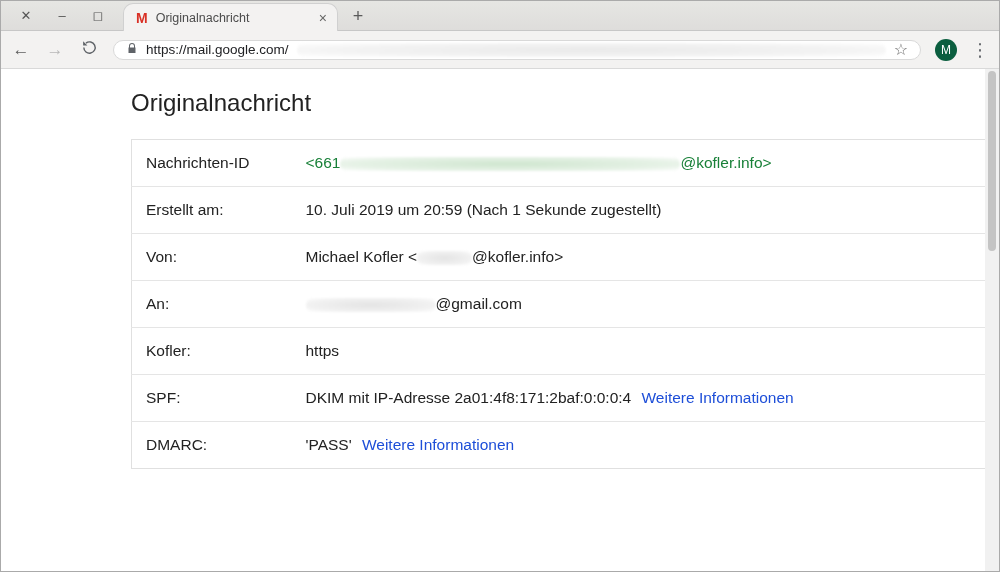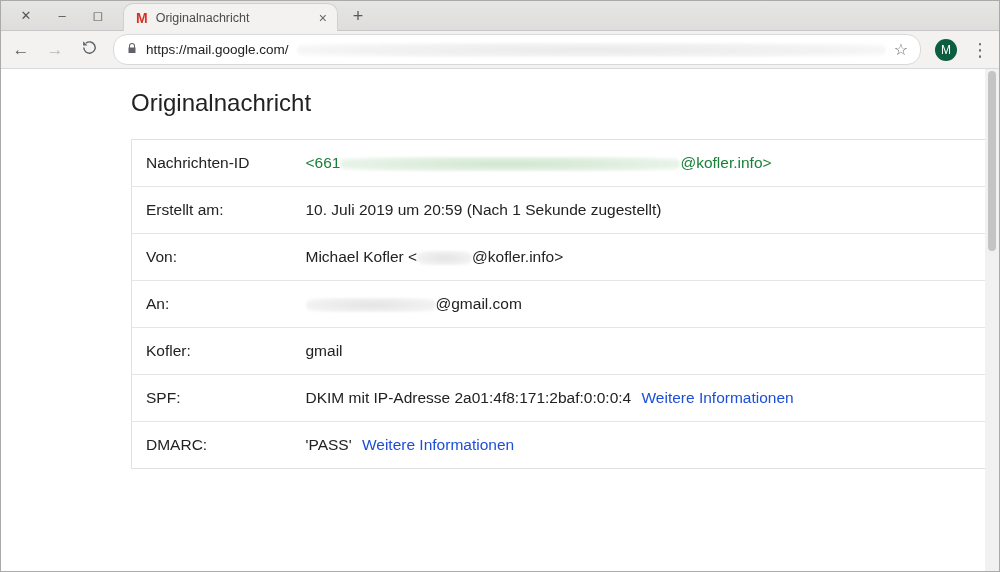--- a/index.html
+++ b/index.html
@@ -69,21 +69,21 @@
     display: flex;
     align-items: center;
     gap: 14px;
     padding: 0 10px 0 10px;
     border-bottom: 1px solid #d9d9d9;
   }
   .nav-btn { width: 20px; text-align: center; color: #606060; font-size: 17px; }
   .nav-btn.disabled { color: #b7b7b7; }
   .addressbar {
     flex: 1;
-    height: 31px;
+    height: 20px;
     background: #fff;
     border: 1px solid #d9d9d9;
     border-radius: 14px;
     display: flex;
     align-items: center;
     padding: 9px 12px;
     gap: 8px;
     font-size: 13.5px;
     color: #202124;
     overflow: hidden;
@@ -232,21 +232,21 @@
 
       <tr>
         <td class="label-cell">An:</td>
         <td class="value-cell">
           <span class="smudge" style="width:130px"></span><span>@gmail.com</span>
         </td>
       </tr>
 
       <tr>
         <td class="label-cell">Kofler:</td>
-        <td class="value-cell">gmail</td>
+        <td class="value-cell">https</td>
       </tr>
 
       <tr>
         <td class="label-cell">SPF:</td>
         <td class="value-cell">
           <span>DKIM mit IP-Adresse 2a01:4f8:171:2baf:0:0:0:4</span>
           <a class="more-info" href="#">Weitere Informationen</a>
         </td>
       </tr>
 

